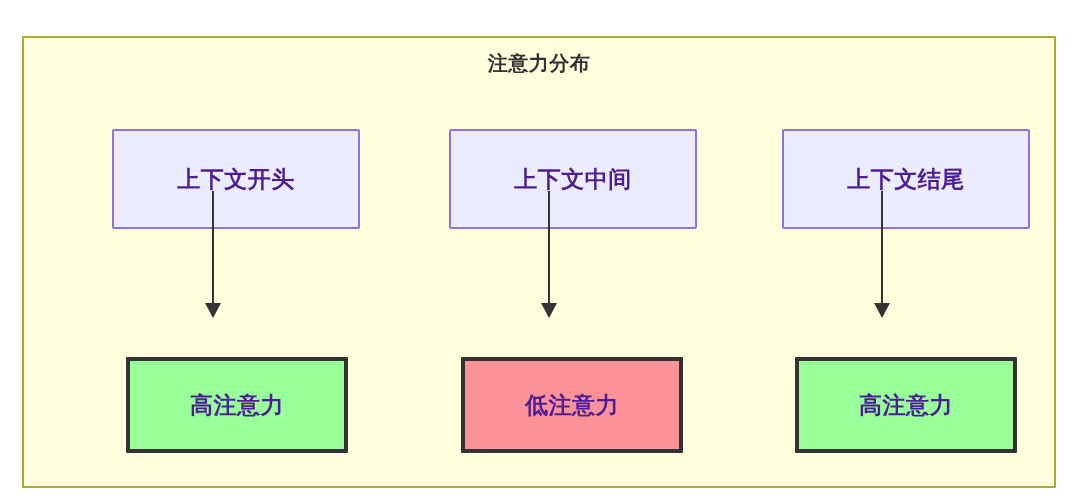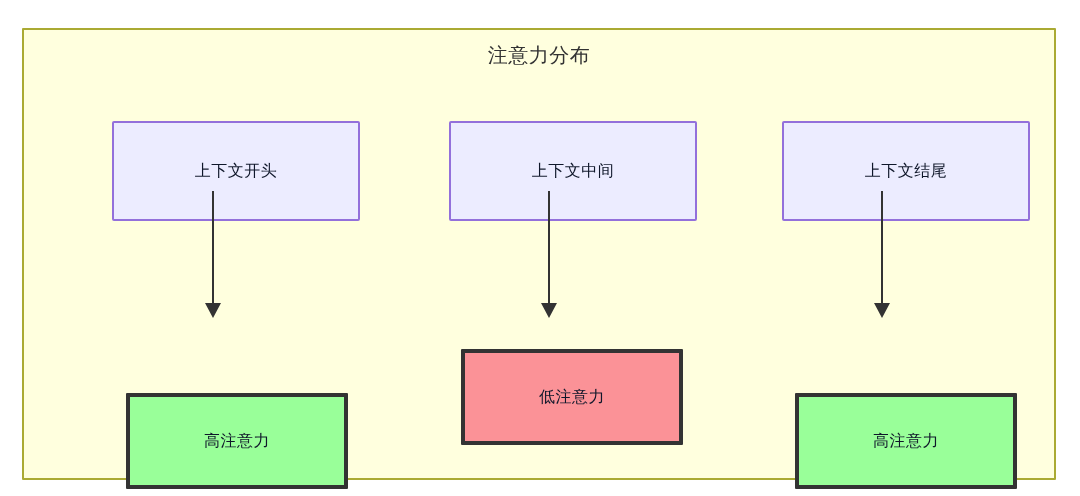--- a/index.html
+++ b/index.html
@@ -18,27 +18,28 @@
     position: relative;
     width: 1080px;
     height: 496px;
     background: #ffffff;
   }
 
   
   .subgraph {
     position: absolute;
     left: 22px;
-    top: 28px;
+    top: 36px;
     width: 1034px;
     height: 452px;
     box-sizing: border-box;
     background: #ffffde;
     border: 2px solid #aaaa33;
     border-radius: 1px;
+    font-weight: bold;
   }
   .subgraph-title {
     position: absolute;
     left: 0;
     top: 13px;
     width: 100%;
     text-align: center;
     font-size: 20px;
     line-height: 24px;
     color: #333333;
@@ -47,23 +48,23 @@
   }
 
   
   .node {
     position: absolute;
     box-sizing: border-box;
     display: flex;
     align-items: center;
     justify-content: center;
     text-align: center;
-    font-size: 16px;
+    font-size: 23px;
     line-height: 24px;
-    color: #0f172a;
+    color: #4c1d95;
     letter-spacing: 0.5px;
     white-space: nowrap;
   }
 
   
   .node.context {
     background: #ececff;
     border: 2px solid #9370db;
     border-radius: 2px;
     width: 248px;
@@ -75,21 +76,21 @@
   .node.context.col3 { left: 758px; }
 
   
   .node.attention {
     border: 4px solid #333333;
     border-radius: 1px;
     width: 222px;
     height: 96px;
     top: 319px;
   }
-  .node.attention.high { background: #99ff99; margin-top: 44px; }
+  .node.attention.high { background: #99ff99; }
   .node.attention.low  { background: #fb9297; }
   .node.attention.col1 { left: 102px; }
   .node.attention.col2 { left: 437px; text-align: center; }
   .node.attention.col3 { left: 771px; }
 
   
   .edges {
     position: absolute;
     left: 0;
     top: 0;

